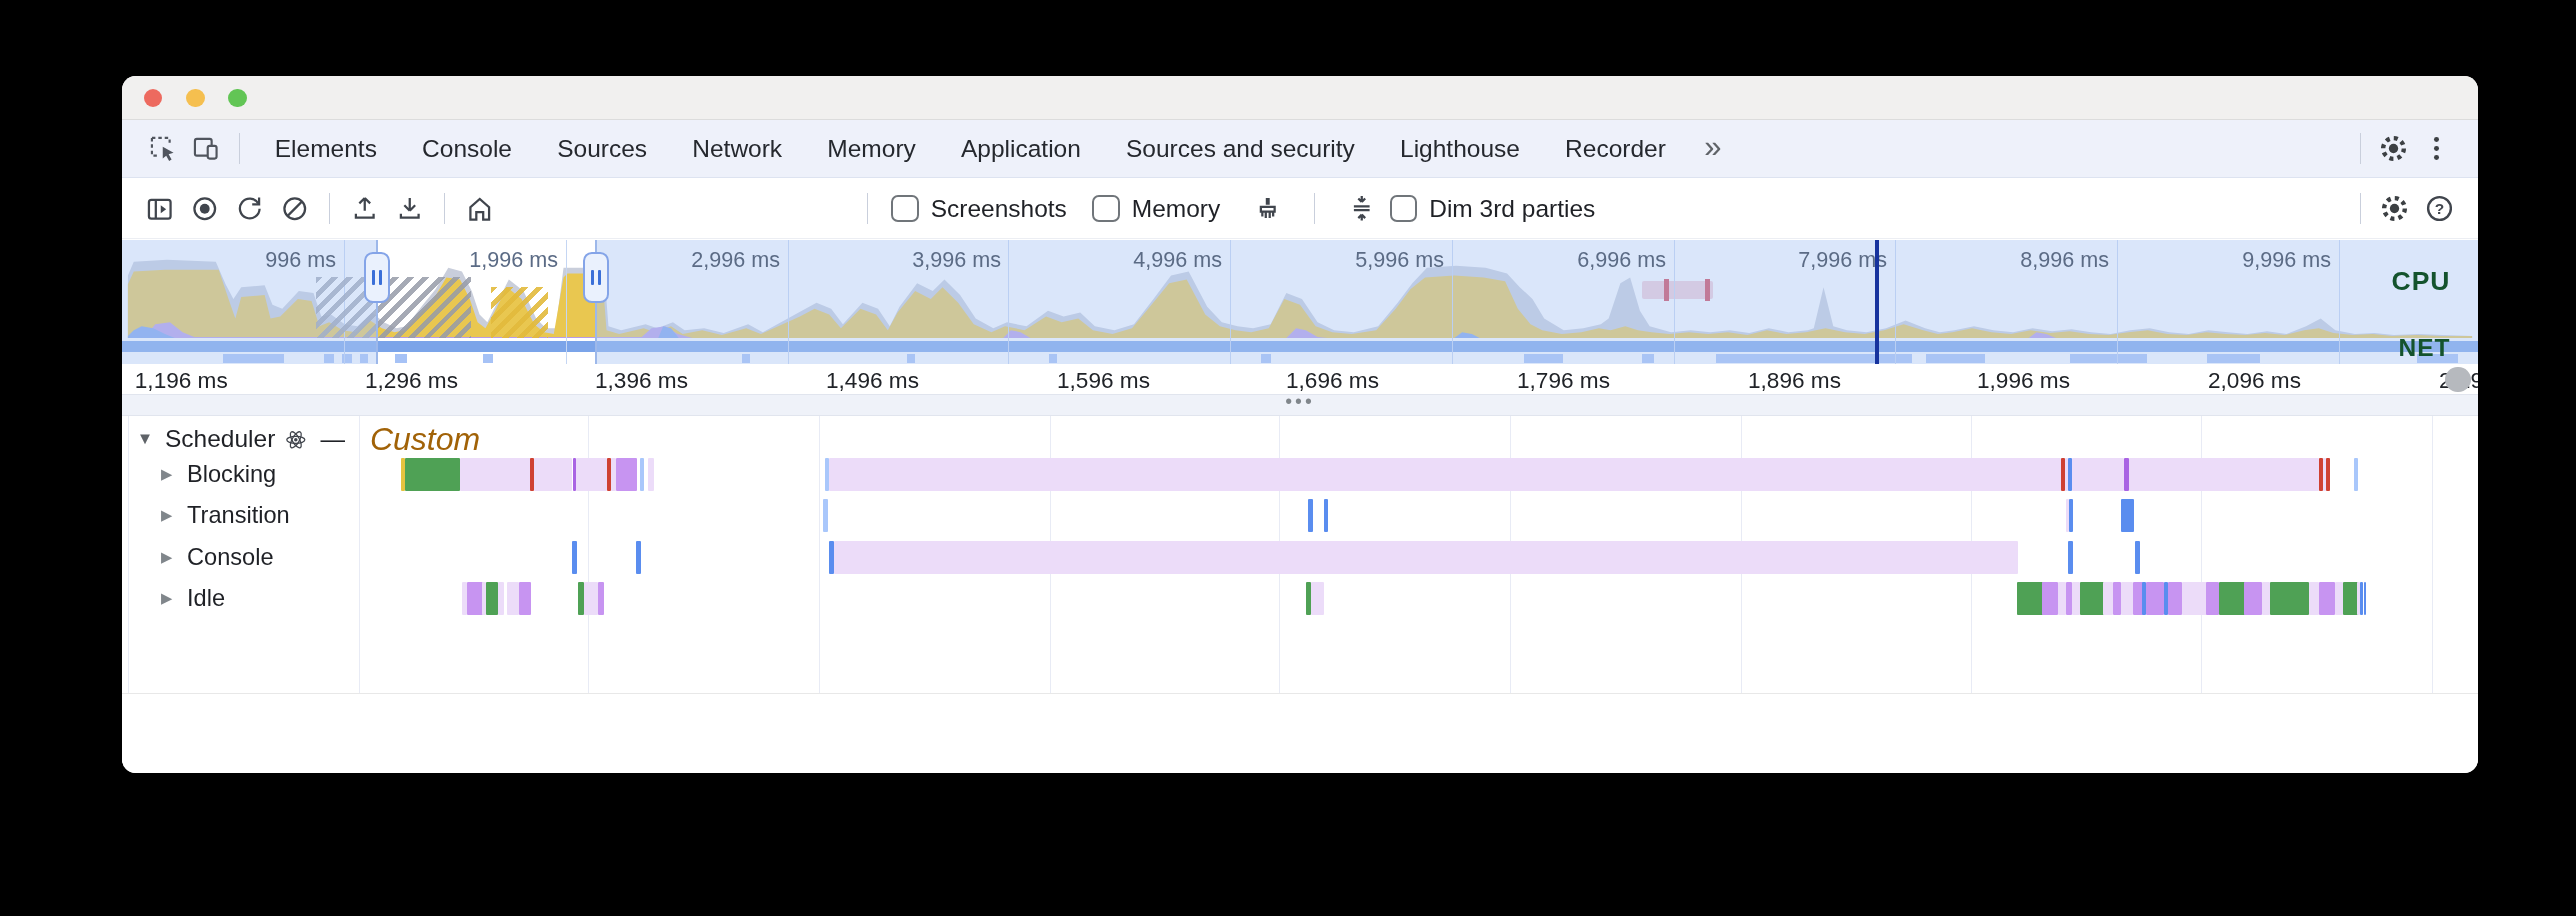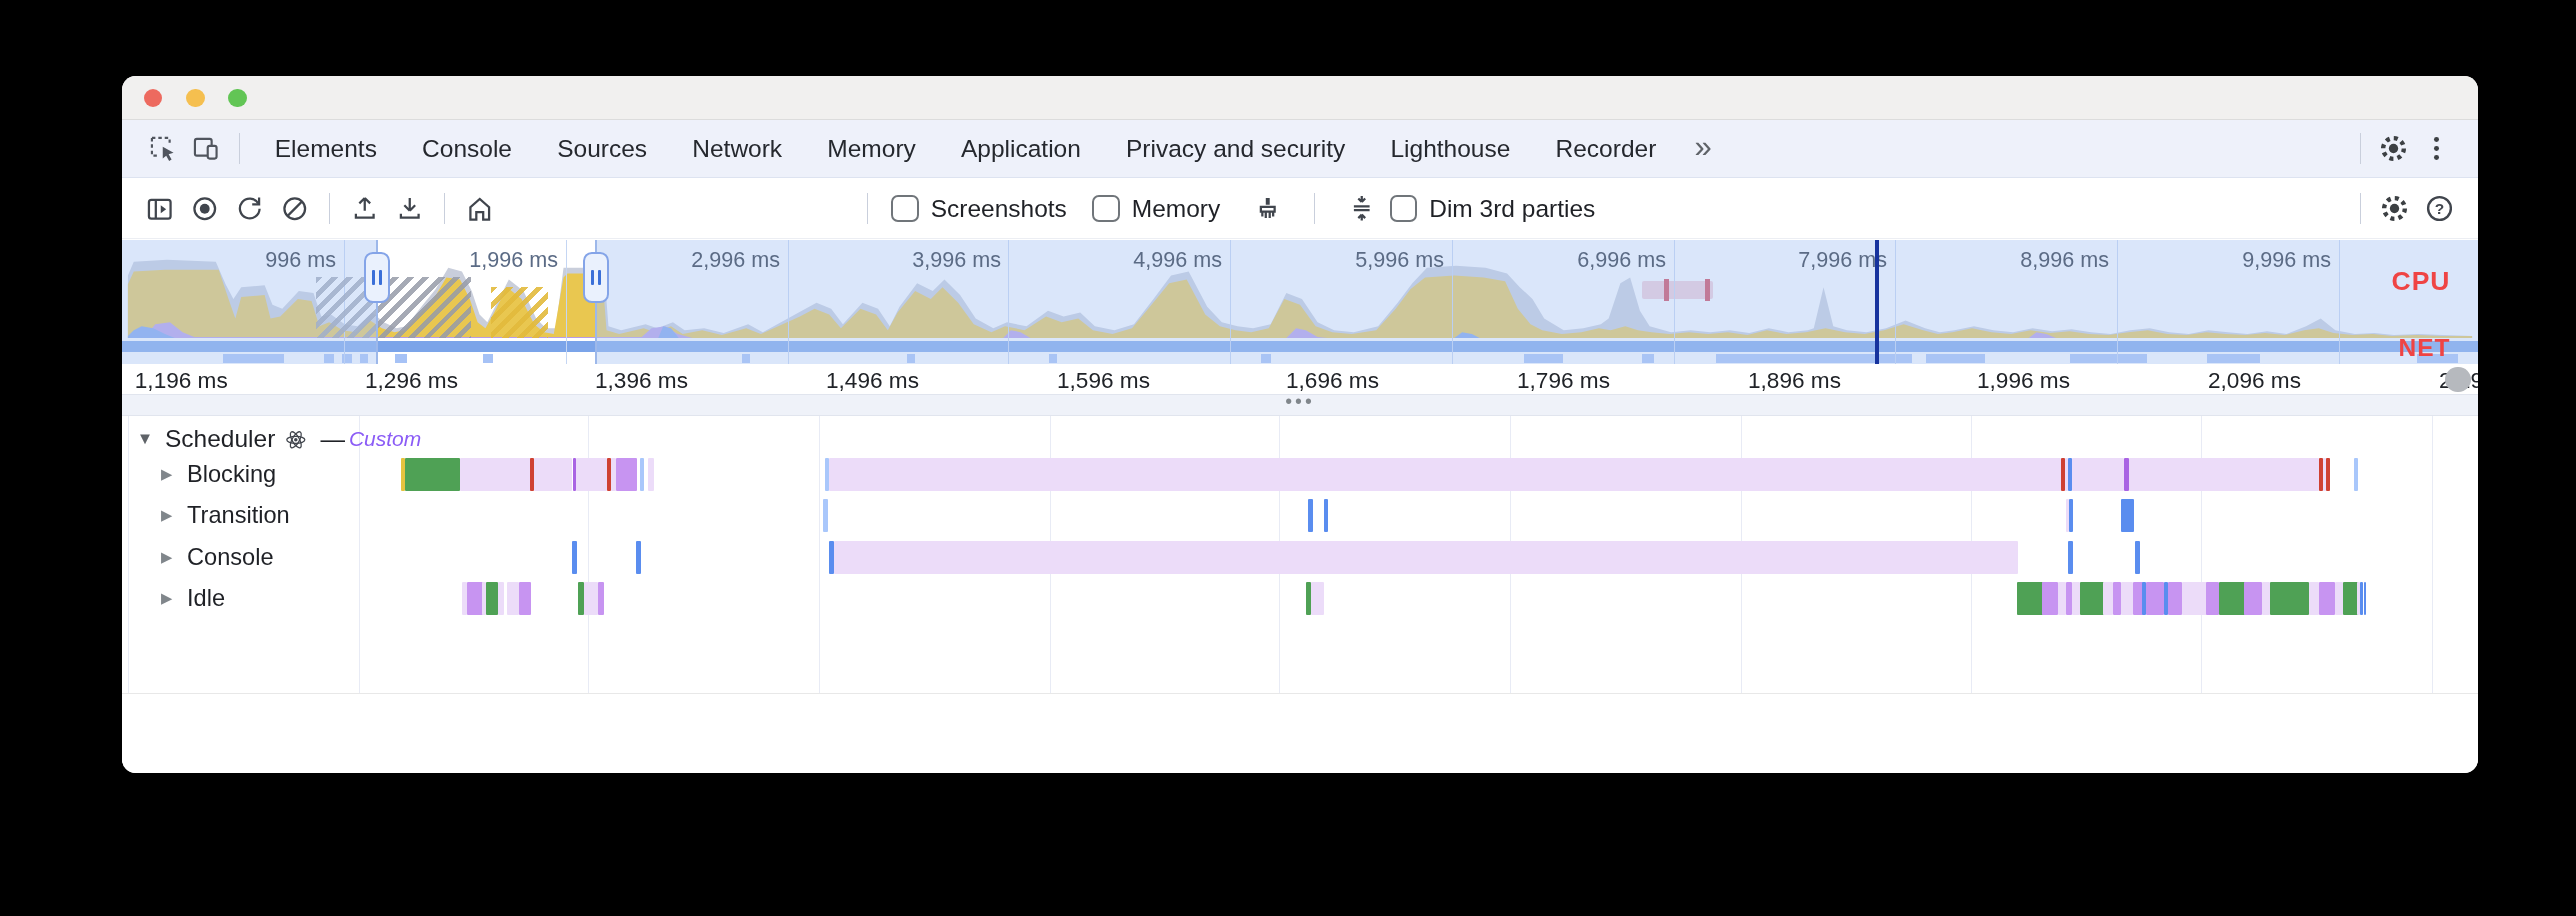--- a/index.html
+++ b/index.html
@@ -39,39 +39,39 @@
   .ov-tick{position:absolute;top:6.9px;font-size:21.6px;color:#5b6b85;z-index:5;white-space:nowrap;}
   .ov-dim{position:absolute;top:0;bottom:0;background:rgba(174,200,244,.45);z-index:3;}
   .ov-edge{position:absolute;top:0;bottom:0;width:2px;background:#9db8ea;z-index:4;}
   .handle{position:absolute;top:11.8px;width:25.5px;height:51px;background:#eaf1fd;border:2px solid #84a4e8;
     border-radius:8.8px;z-index:6;display:flex;align-items:center;justify-content:center;gap:3.9px;box-sizing:border-box;}
   .handle i{width:2.9px;height:14.7px;background:#3a6fd8;border-radius:1px;}
   .playhead{position:absolute;top:0;height:124px;width:3.9px;background:#17339e;z-index:6;}
   .hatch{position:absolute;z-index:2;}
   .netband{position:absolute;left:0;width:100%;top:101px;height:10.8px;background:#7ba4e9;z-index:1;}
   .netseg{position:absolute;top:114px;height:8.8px;background:#a6c2f6;z-index:1;}
-  .ov-side{position:absolute;right:27.5px;font-weight:bold;color:#ef4444;z-index:5;letter-spacing:1px;}
+  .ov-side{position:absolute;right:27.5px;font-weight:bold;color:#14532d;z-index:5;letter-spacing:1px;}
   .intbar{position:absolute;top:41px;height:17.7px;background:#f3ccd6;border-radius:2px;z-index:1;}
   .intmark{position:absolute;top:39px;height:21.6px;width:4.9px;background:#d23b4e;z-index:1;}
   
   .ruler{position:absolute;left:0;top:288px;width:100%;height:30px;background:#fff;overflow:hidden;}
   .rlabel{position:absolute;top:3.9px;font-size:22.6px;color:#202328;white-space:nowrap;}
   .thumb{position:absolute;top:2.9px;width:25.5px;height:25.5px;border-radius:50%;background:#b6b9be;z-index:3;}
   
   .splitter{position:absolute;left:0;top:318px;width:100%;height:21.6px;background:#eff2f9;
     border-top:1px solid #e1e5ee;border-bottom:1px solid #e1e5ee;box-sizing:border-box;
     display:flex;align-items:center;justify-content:center;}
   .splitter span{color:#80868b;font-size:19.6px;letter-spacing:2.9px;line-height:9.8px;margin-top:-5.9px;}
   
   .tracks{position:absolute;left:0;top:340px;width:100%;height:277px;background:#fff;overflow:hidden;}
   .tk-grid{position:absolute;top:0;bottom:0;width:1px;background:#e8ebf5;z-index:0;}
   .tk-header{position:absolute;left:0;top:5.9px;height:35px;display:flex;align-items:center;z-index:2;}
   .tk-header .arrow{color:#5f6368;font-size:16.7px;margin-left:14.7px;margin-right:11.8px;}
   .tk-header .nm{font-size:24.5px;color:#1f2126;}
-  .tk-header .custom{font-size:21px;color:#8b5cf6;font-style:italic;margin-left:4px;}
+  .tk-header .custom{font-size:32px;color:#a16207;font-style:italic;margin-left:25px;}
   .atom{margin:3.9px 3.9px 0 9.8px;}
   .trow{position:absolute;left:0;right:0;height:33px;z-index:1;}
   .trow .arrow{position:absolute;left:39px;top:0;line-height:33px;color:#80868b;font-size:14.7px;z-index:2;}
   .trow .lbl{position:absolute;left:65px;top:0;line-height:33px;font-size:23.6px;color:#1f2126;z-index:2;}
   .seg{position:absolute;top:0;height:33px;border-radius:1px;}
   .bottom-pane{position:absolute;left:0;top:617px;width:100%;height:81px;background:#fff;border-top:1px solid #e8e8e8;}
 </style>
 </head>
 <body>
 
@@ -111,21 +111,21 @@
         <div class="tab">
           <span>Network</span>
         </div>
         <div class="tab">
           <span>Memory</span>
         </div>
         <div class="tab">
           <span>Application</span>
         </div>
         <div class="tab">
-          <span>Privacy and security</span>
+          <span>Sources and security</span>
         </div>
         <div class="tab">
           <span>Lighthouse</span>
         </div>
         <div class="tab">
           <span>Recorder</span>
         </div>
       </div>
     <div class="more-tabs">»</div>
     <div class="tabbar-right">

